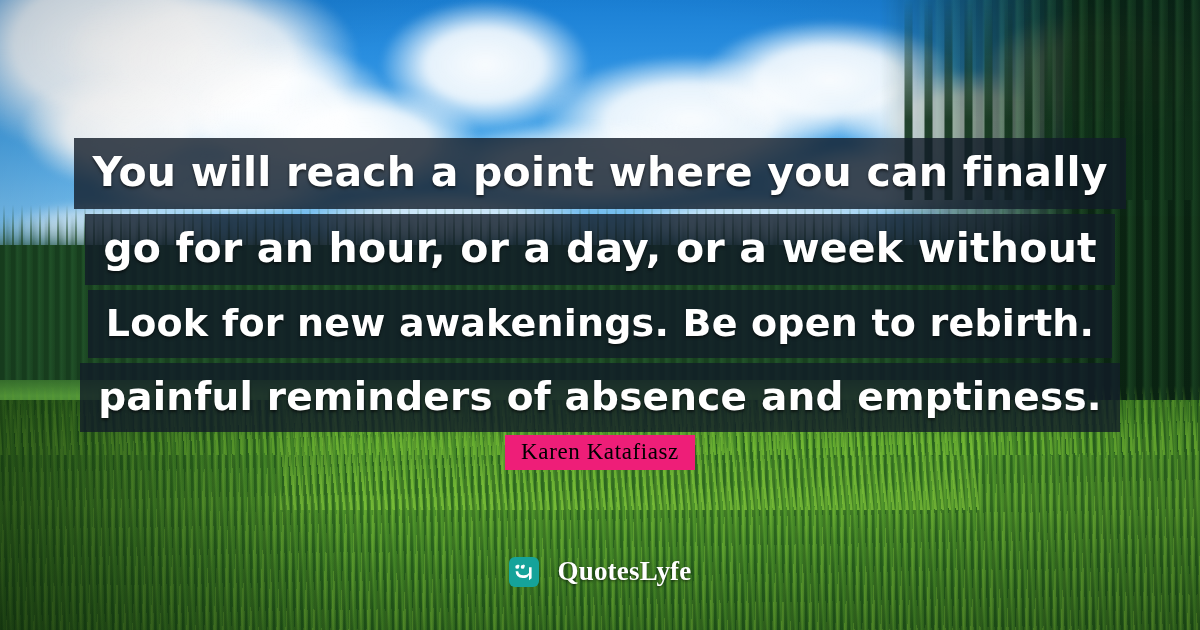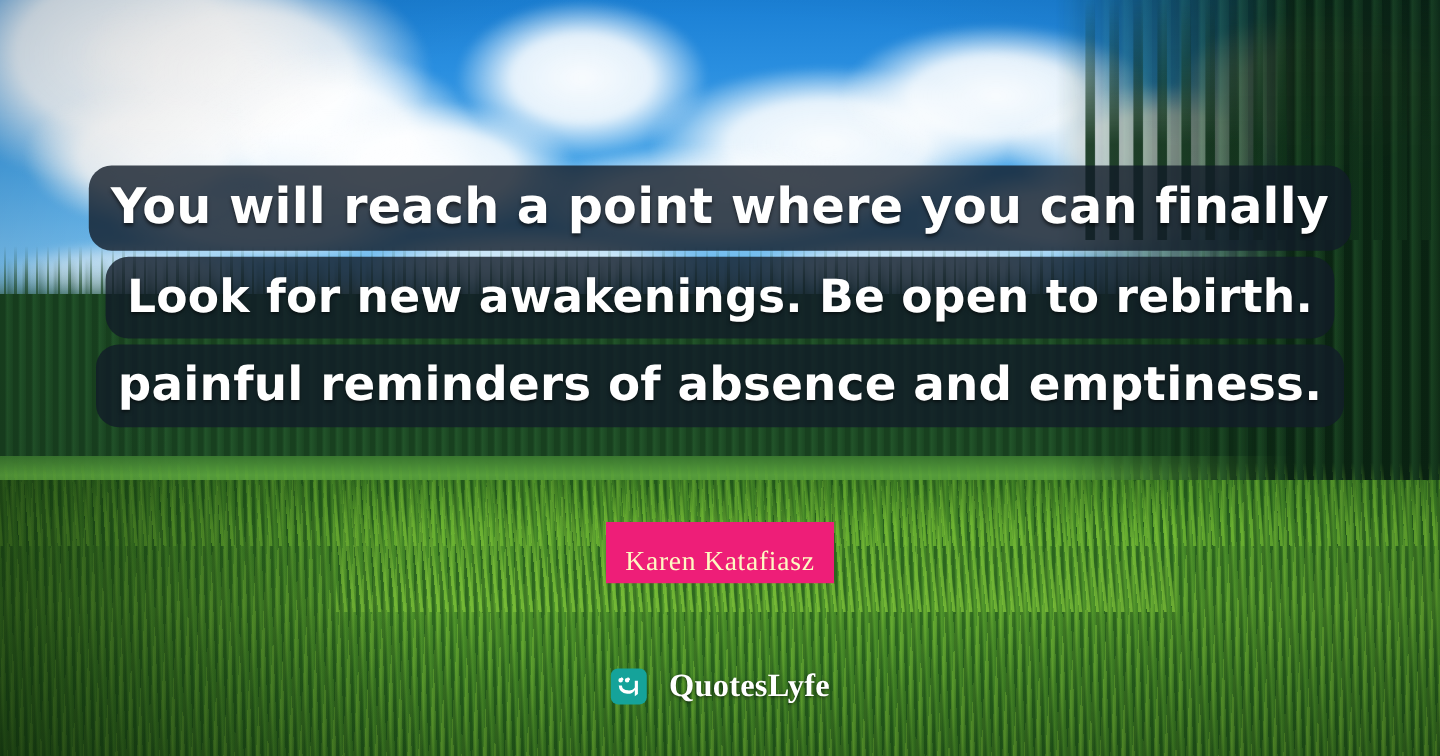--- a/index.html
+++ b/index.html
@@ -257,40 +257,39 @@
     color: #ffffff;
     font-family: "DejaVu Sans", sans-serif;
     font-weight: bold;
     font-size: 41px;
     line-height: 1.0;
     letter-spacing: 0.2px;
     padding: 14px 18px 16px 18px;
     margin: 0 0 5px 0;
     white-space: nowrap;
     text-shadow: 0 2px 3px rgba(0,0,0,0.55);
-    border-radius: 19px;
   }
   .quote-line.l3 { font-size: 39px; }
   .quote-line.l4 { font-size: 38px; }
 
   
   .author-wrap {
     position: absolute;
     left: 0; top: 435px;
     width: 1200px;
     text-align: center;
   }
   .author-badge {
     display: inline-block;
     background: #ee1e78;
-    color: #fef9c3;
+    color: #000000;
     font-family: "Liberation Serif", serif;
     font-size: 23px;
     letter-spacing: 0.6px;
-    padding: 20px 16px 5px 16px;
+    padding: 4px 16px 5px 16px;
   }
 
   
   .logo-wrap {
     position: absolute;
     left: 0; top: 556px;
     width: 1200px;
     display: flex;
     align-items: center;
     justify-content: center;
@@ -356,20 +355,21 @@
     <div class="grass"></div>
     <div class="grass-top-edge"></div>
     <div class="grass-blades-tall"></div>
     <div class="grass-left-dark"></div>
 
     <div class="vignette"></div>
   </div>
 
   <div class="quote-block">
     <div class="quote-line l1">You will reach a point where you can finally</div>
+    <div class="quote-line l2">go for an hour, or a day, or a week without</div>
     <div class="quote-line l4">Look for new awakenings. Be open to rebirth.</div>
     <div class="quote-line l3">painful reminders of absence and emptiness.</div>
   </div>
 
   <div class="author-wrap">
     <span class="author-badge">Karen Katafiasz</span>
   </div>
 
   <div class="logo-wrap">
     <span class="logo-mark">

